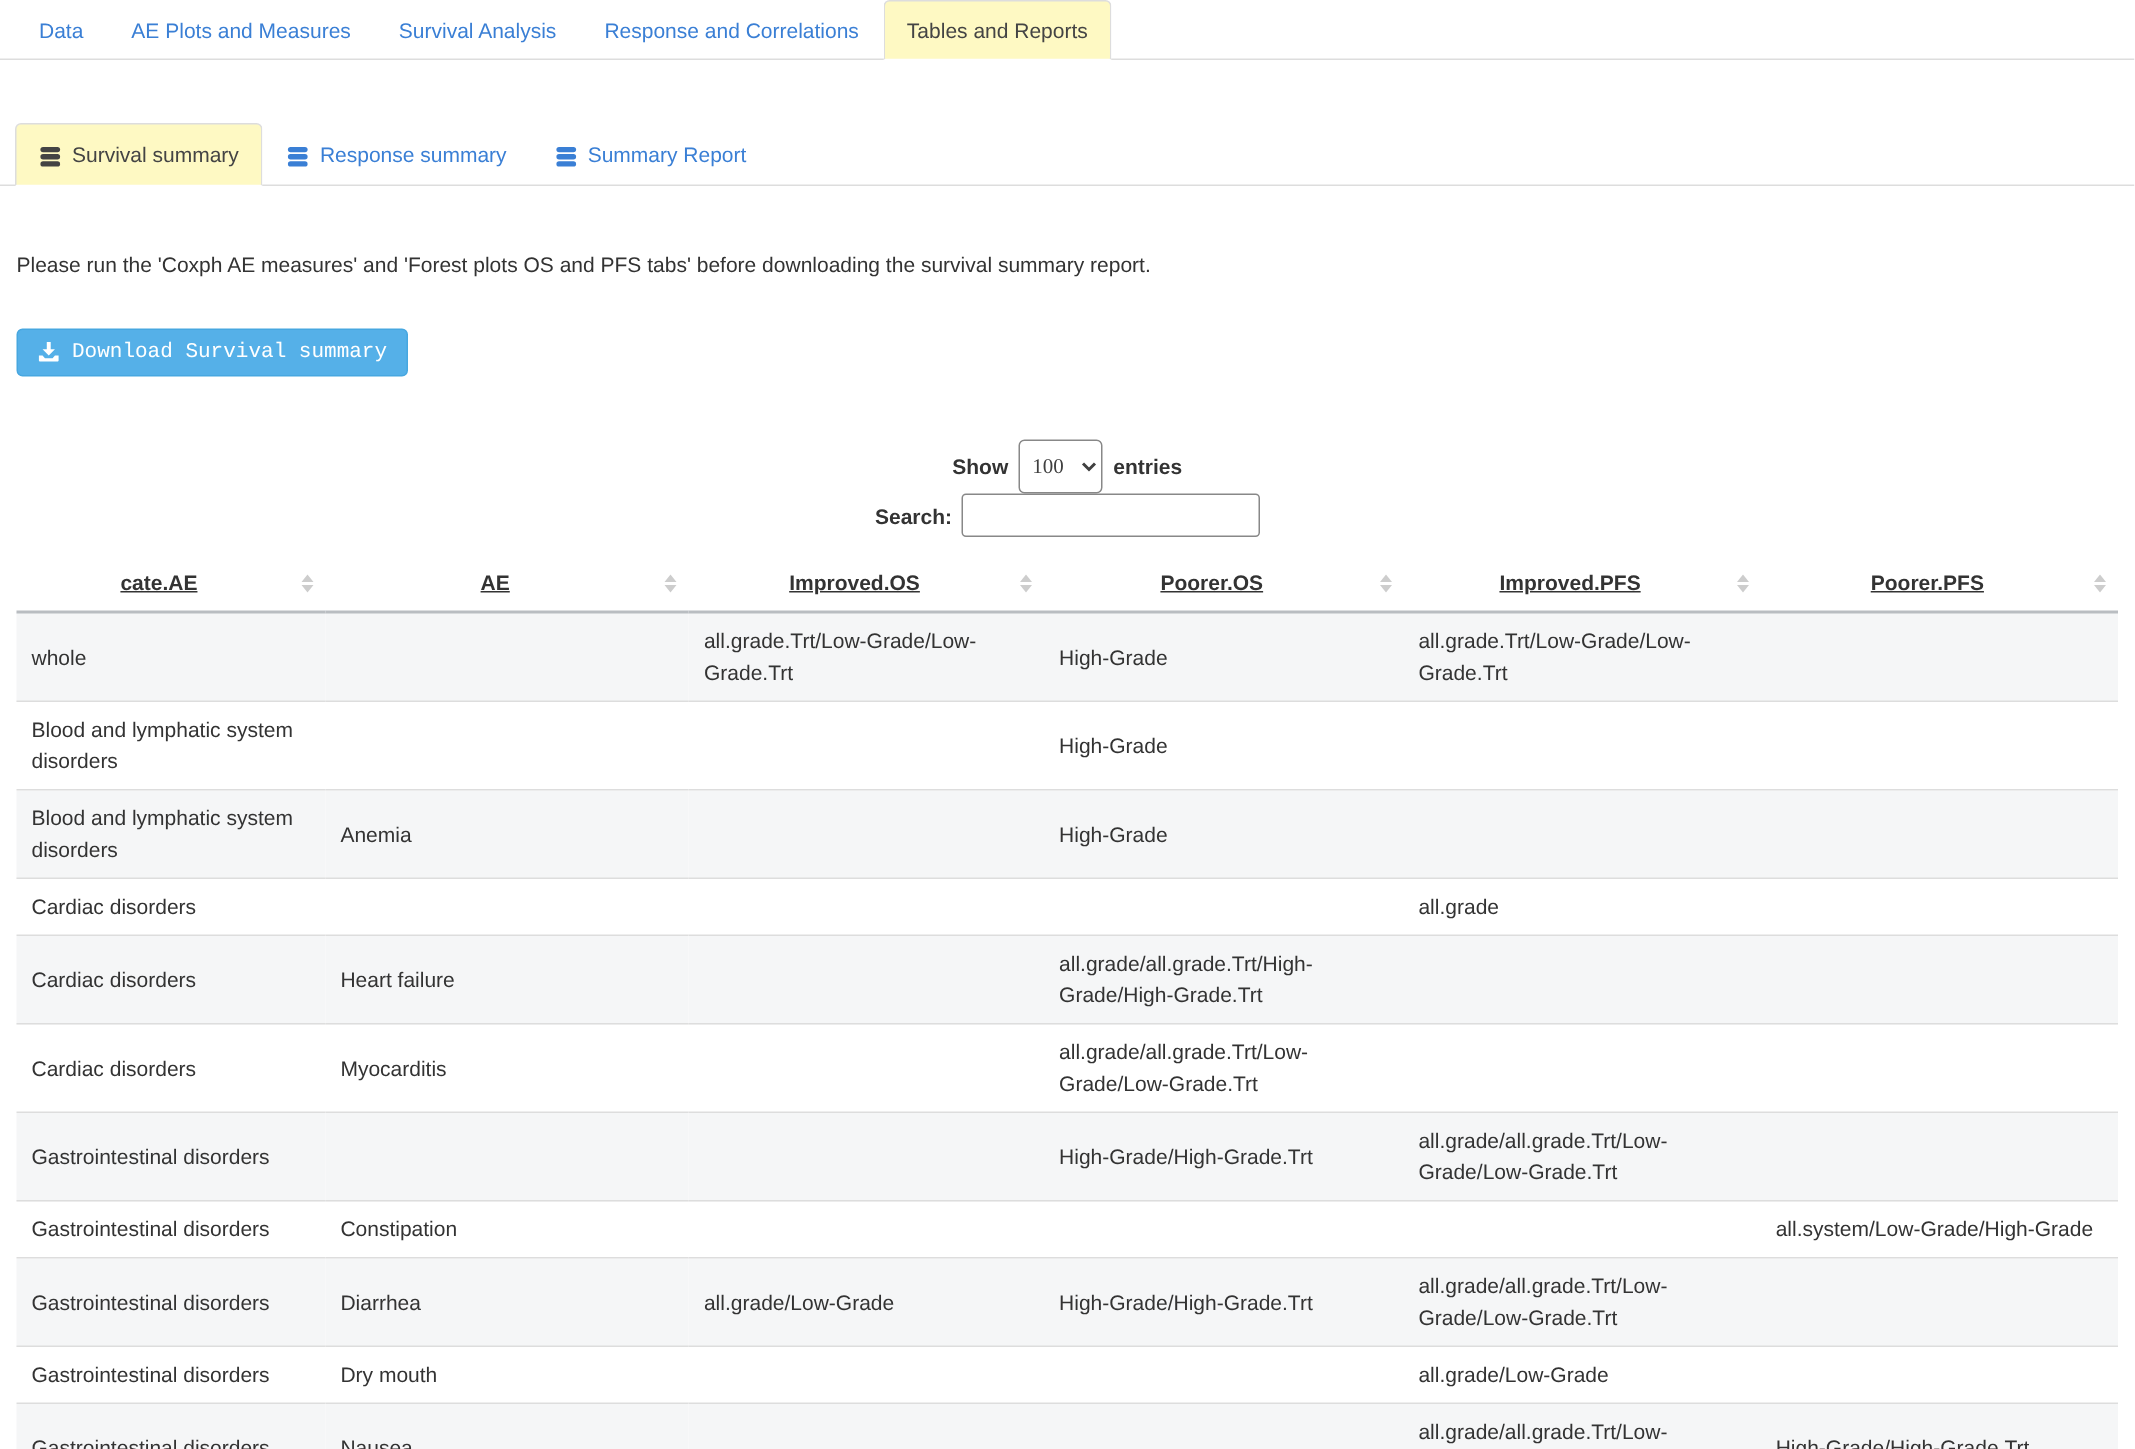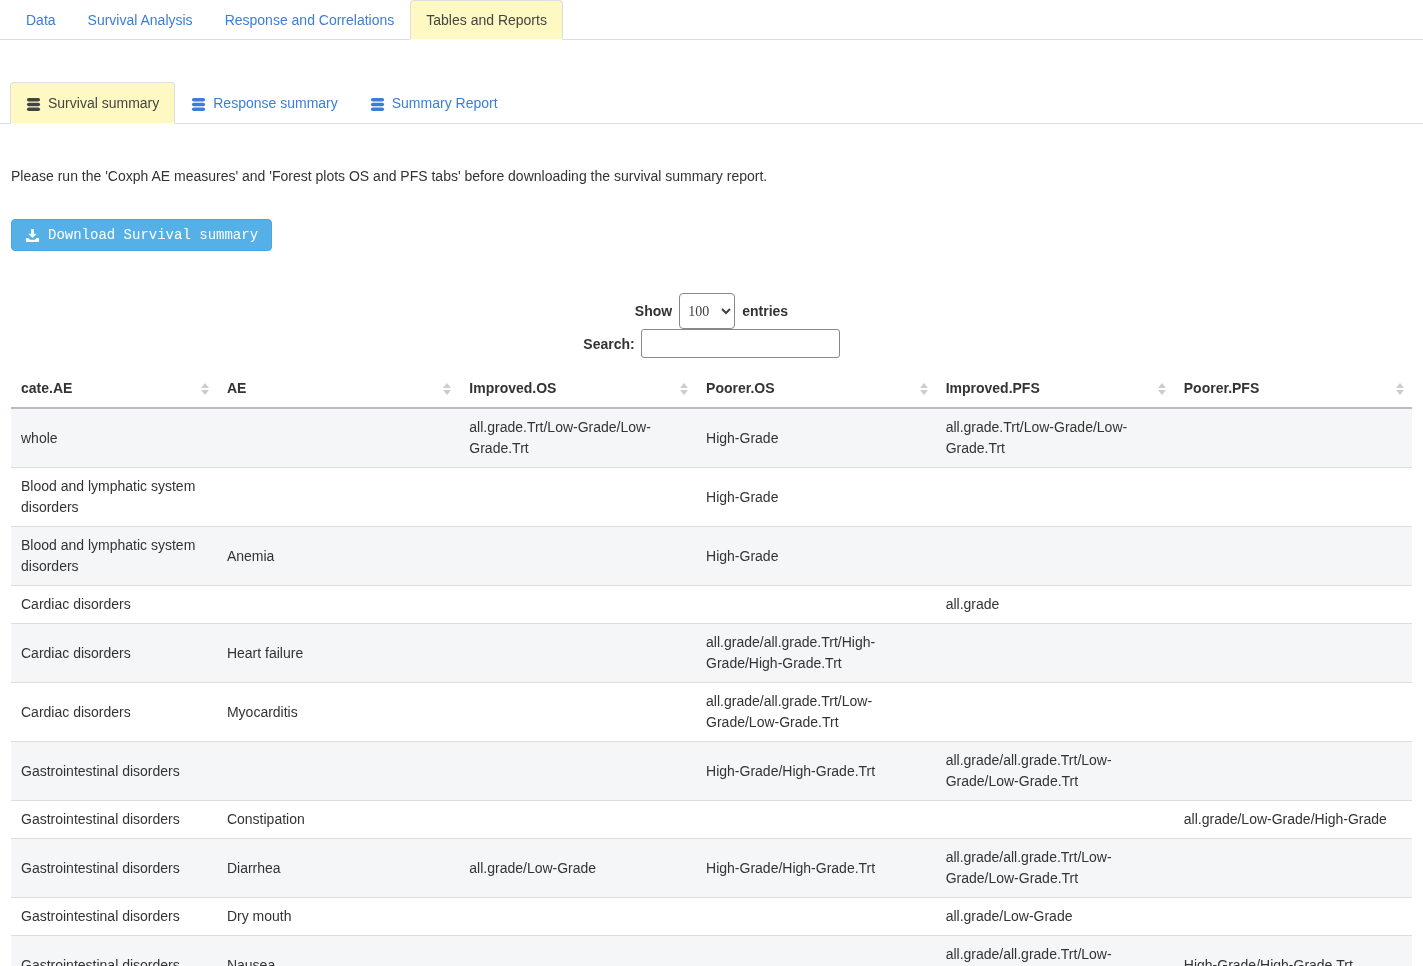--- a/index.html
+++ b/index.html
@@ -105,28 +105,29 @@
     border-collapse: collapse;
     table-layout: fixed;
   }
   table.datatable col:nth-child(1) { width: 14.7%; }
   table.datatable col:nth-child(2) { width: 17.3%; }
   table.datatable col:nth-child(3) { width: 16.9%; }
   table.datatable col:nth-child(4) { width: 17.1%; }
   table.datatable col:nth-child(5) { width: 17.0%; }
   table.datatable col:nth-child(6) { width: 17.0%; }
   table.datatable th {
-    text-align: left;
+    text-align: center;
     font-weight: 700;
     color: #333;
     padding: 8px 26px 8px 10px;
     border-bottom: 2px solid #b9bdc1;
     position: relative;
     line-height: 21px;
     cursor: pointer;
+    text-decoration: underline;
   }
   .sort-icons {
     position: absolute;
     right: 8px;
     top: 50%;
     transform: translateY(-50%);
     display: flex;
     flex-direction: column;
     align-items: center;
     gap: 2px;
@@ -151,20 +152,23 @@
     overflow-wrap: break-word;
   }
   table.datatable tbody tr:nth-child(odd) { background: #f5f6f7; }
 </style>
 </head>
 <body>
 
 <ul class="tabbar">
   <li><a>
         <span>Data</span>
+      </a></li>
+  <li><a>
+        <span>AE Plots and Measures</span>
       </a></li>
   <li><a>
         <span>Survival Analysis</span>
       </a></li>
   <li><a>
         <span>Response and Correlations</span>
       </a></li>
   <li class="active"><a>
         <span>Tables and Reports</span>
       </a></li>
@@ -334,21 +338,21 @@
           <td>all.grade/all.grade.Trt/Low-Grade/Low-Grade.Trt</td>
           <td></td>
         </tr>
 
         <tr>
           <td>Gastrointestinal disorders</td>
           <td>Constipation</td>
           <td></td>
           <td></td>
           <td></td>
-          <td>all.grade/Low-Grade/High-Grade</td>
+          <td>all.system/Low-Grade/High-Grade</td>
         </tr>
 
         <tr>
           <td>Gastrointestinal disorders</td>
           <td>Diarrhea</td>
           <td>all.grade/Low-Grade</td>
           <td>High-Grade/High-Grade.Trt</td>
           <td>all.grade/all.grade.Trt/Low-Grade/Low-Grade.Trt</td>
           <td></td>
         </tr>

